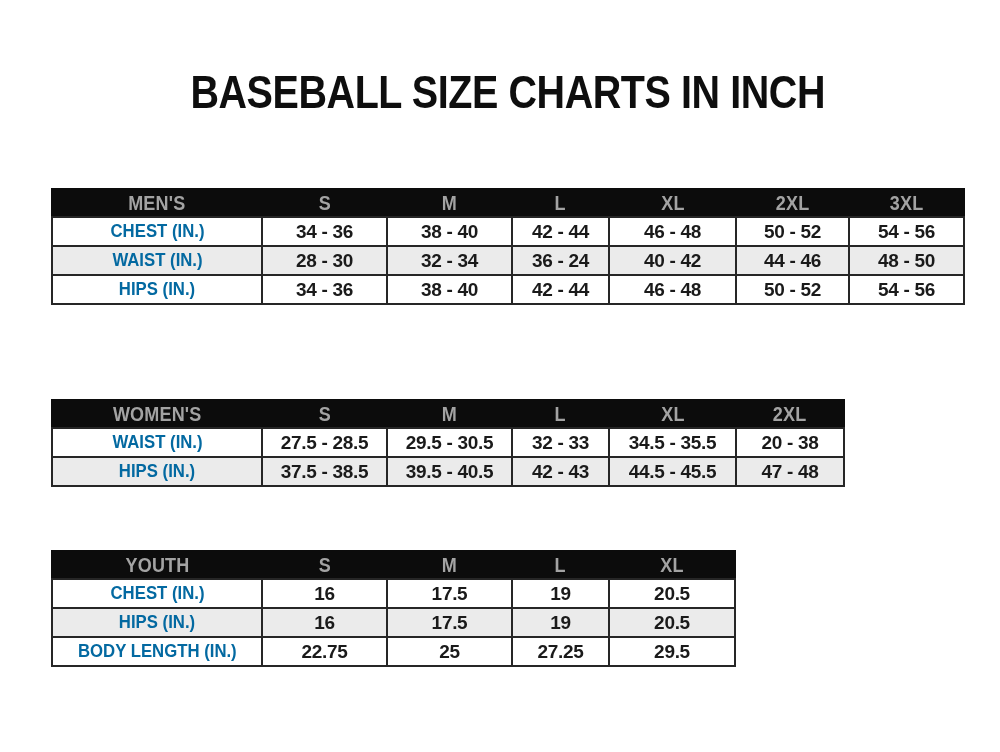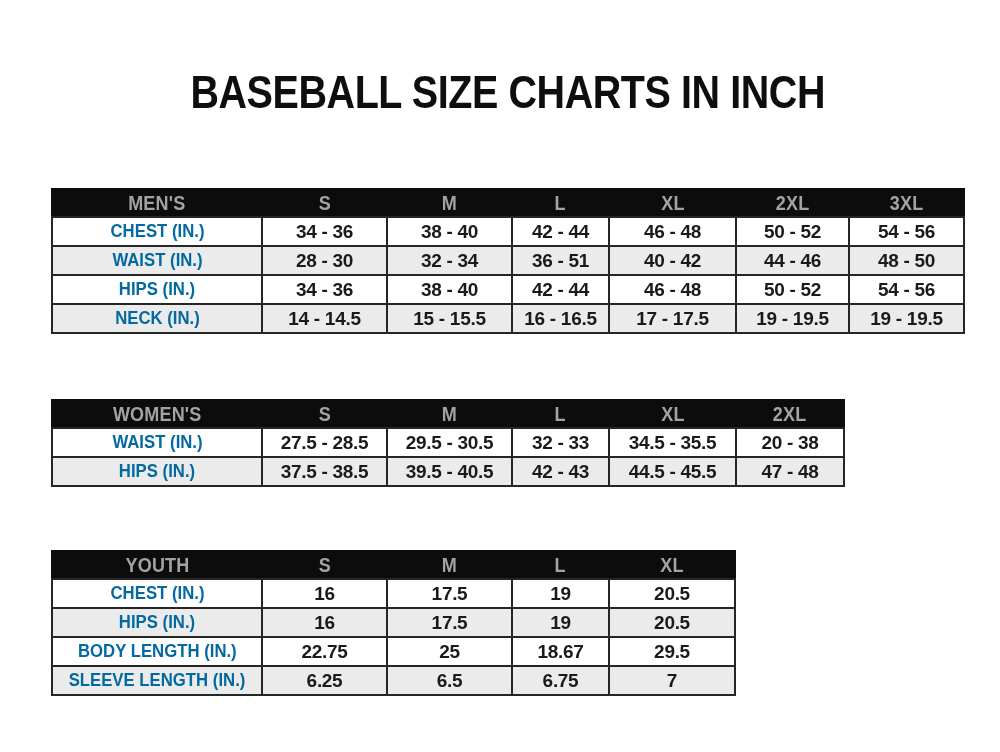--- a/index.html
+++ b/index.html
@@ -103,43 +103,34 @@
         <td>38 - 40</td>
         <td>42 - 44</td>
         <td>46 - 48</td>
         <td>50 - 52</td>
         <td>54 - 56</td>
       </tr>
       <tr>
         <th><span class="lbl">WAIST (IN.)</span></th>
         <td>28 - 30</td>
         <td>32 - 34</td>
-        <td>36 - 51</td>
+        <td>36 - 24</td>
         <td>40 - 42</td>
         <td>44 - 46</td>
         <td>48 - 50</td>
       </tr>
       <tr>
         <th><span class="lbl">HIPS (IN.)</span></th>
         <td>34 - 36</td>
         <td>38 - 40</td>
         <td>42 - 44</td>
         <td>46 - 48</td>
         <td>50 - 52</td>
         <td>54 - 56</td>
       </tr>
-      <tr>
-        <th><span class="lbl">NECK (IN.)</span></th>
-        <td>14 - 14.5</td>
-        <td>15 - 15.5</td>
-        <td>16 - 16.5</td>
-        <td>17 - 17.5</td>
-        <td>19 - 19.5</td>
-        <td>19 - 19.5</td>
-      </tr>
     </tbody>
   </table>
 
   <table class="size-table" id="womens-table">
     <colgroup>
       <col style="width:210px">
         <col style="width:125px">
         <col style="width:125px">
       <col style="width:97px">
         <col style="width:127px">
@@ -204,26 +195,19 @@
         <th><span class="lbl">HIPS (IN.)</span></th>
         <td>16</td>
         <td>17.5</td>
         <td>19</td>
         <td>20.5</td>
       </tr>
       <tr>
         <th><span class="lbl">BODY LENGTH (IN.)</span></th>
         <td>22.75</td>
         <td>25</td>
-        <td>18.67</td>
+        <td>27.25</td>
         <td>29.5</td>
-      </tr>
-      <tr>
-        <th><span class="lbl">SLEEVE LENGTH (IN.)</span></th>
-        <td>6.25</td>
-        <td>6.5</td>
-        <td>6.75</td>
-        <td>7</td>
       </tr>
     </tbody>
   </table>
 
 </div>
 
 </body></html>

